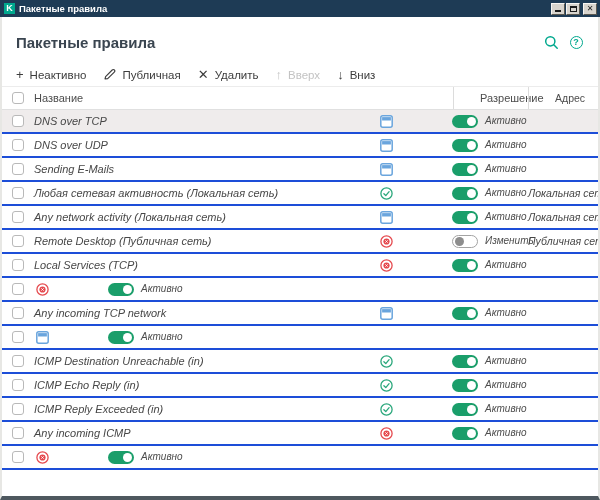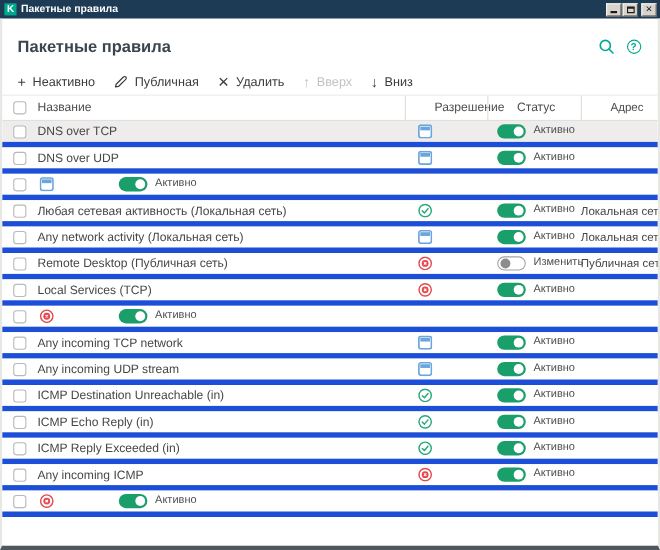--- a/index.html
+++ b/index.html
@@ -57,22 +57,23 @@
 
   
   .thead {
     height:24px; display:flex; align-items:center; flex:0 0 auto;
     border-top:1px solid #ececec; border-bottom:1px solid #e0e0e0;
     font-size:11px; color:#4d4d4d;
   }
   .tbody { flex:0 0 auto; }
   .row {
     height:24px; display:flex; align-items:center;
-    border-bottom:5px solid #1d4ed8; font-size:11px; color:#474747;
+    border-bottom:2px solid #1d4ed8; font-size:11px; color:#474747;
     background:#fff;
+    font-style:italic;
   }
   .row.selected { background:#efecec; }
 
   .cb {
     width:12px; height:12px; border:1px solid #b9b9b9; border-radius:3px;
     background:#fff; margin-left:10px; flex:0 0 auto; cursor:pointer;
   }
   .c-name { flex:1 1 auto; padding-left:10px; white-space:nowrap; overflow:hidden; text-overflow:ellipsis; }
   .c-perm { width:75px; flex:0 0 auto; padding-left:12px; display:flex; align-items:center; }
   .c-status { width:85px; flex:0 0 auto; padding-left:9px; display:flex; align-items:flex-start; gap:7px; }
@@ -155,21 +156,20 @@
       <span class="tool">
         <span class="tglyph">↓</span>
         <span>Вниз</span>
       </span>
     </div>
 
     <div class="thead">
       <span class="cb"></span>
       <span class="c-name">Название</span>
       <span class="c-perm">Разрешение</span>
-      <span class="c-status">Статус</span>
       <span class="c-addr">Адрес</span>
     </div>
 
     <div class="tbody">
         <div class="row selected">
     <span class="cb"></span>
     <span class="c-name">DNS over TCP</span>
     <span class="c-perm">
       <span class="perm-ico">
               <svg width="13" height="13" viewBox="0 0 13 13">
@@ -200,20 +200,21 @@
     <span class="c-status">
       <span class="toggle on">
               <span class="knob"></span>
             </span>
       <span class="tog-label">Активно</span>
     </span>
     <span class="c-addr"></span>
   </div>
         <div class="row">
     <span class="cb"></span>
+    <span class="c-name">Sending E-Mails</span>
     <span class="c-perm">
       <span class="perm-ico">
               <svg width="13" height="13" viewBox="0 0 13 13">
                 <rect x="0.8" y="0.8" width="11.4" height="11.4" rx="2" fill="#fff" stroke="#6aa5dd" stroke-width="1.5"></rect>
                 <rect x="2.1" y="2.1" width="8.8" height="3.4" fill="#6aa5dd"></rect>
               </svg>
             </span>
     </span>
     <span class="c-status">
       <span class="toggle on">
@@ -334,21 +335,20 @@
     <span class="c-status">
       <span class="toggle on">
               <span class="knob"></span>
             </span>
       <span class="tog-label">Активно</span>
     </span>
     <span class="c-addr"></span>
   </div>
         <div class="row">
     <span class="cb"></span>
-    <span class="c-name">Any incoming UDP stream</span>
     <span class="c-perm">
       <span class="perm-ico">
               <svg width="13" height="13" viewBox="0 0 13 13">
                 <rect x="0.8" y="0.8" width="11.4" height="11.4" rx="2" fill="#fff" stroke="#6aa5dd" stroke-width="1.5"></rect>
                 <rect x="2.1" y="2.1" width="8.8" height="3.4" fill="#6aa5dd"></rect>
               </svg>
             </span>
     </span>
     <span class="c-status">
       <span class="toggle on">

